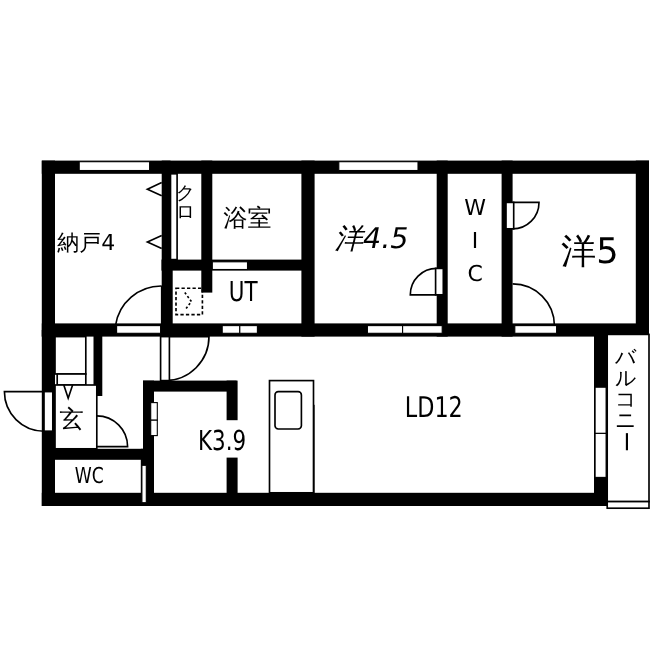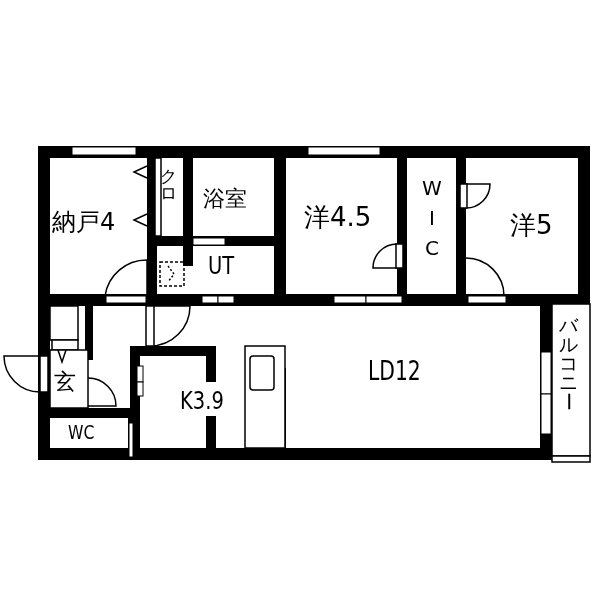--- a/index.html
+++ b/index.html
@@ -120,34 +120,34 @@
       <rect x="245" y="346" width="40" height="102"></rect>
       <rect x="250" y="356" width="24" height="34" rx="3"></rect>
     </g>
 
     <g stroke="#000" stroke-width="1.5" fill="#fff">
       <rect x="552" y="304" width="38" height="152"></rect>
       <rect x="552" y="456" width="38" height="6"></rect>
     </g>
   </svg>
 
-  <div class="lbl" style="left:52px;top:210px;font-size:24px;">納戸4</div>
+  <div class="lbl" style="left:52px;top:210px;font-size:20px;">納戸4</div>
   <div class="lbl vert" style="left:160px;top:168px;font-size:17px;">
     <span>ク</span>
     <span>ロ</span>
   </div>
   <div class="lbl" style="left:203px;top:188px;font-size:22px;">浴室</div>
   <div class="lbl lbl-narrow" style="left:208px;top:253px;font-size:25px;">UT</div>
-  <div class="lbl" style="left:304px;top:204px;font-size:26px;">洋4.5</div>
+  <div class="lbl" style="left:304px;top:204px;font-size:26px;font-style:italic;">洋4.5</div>
   <div class="lbl vert" style="left:422px;top:178px;font-size:20px;">
     <span>W</span>
     <span style="margin-top:10px;">I</span>
     <span style="margin-top:10px;">C</span>
   </div>
-  <div class="lbl" style="left:510px;top:212px;font-size:26px;">洋5</div>
+  <div class="lbl" style="left:510px;top:212px;font-size:32px;">洋5</div>
   <div class="lbl lbl-narrow" style="left:368px;top:358px;font-size:26px;">LD12</div>
   <div class="lbl lbl-narrow" style="left:180px;top:388px;font-size:25px;">K3.9</div>
   <div class="lbl" style="left:54px;top:371px;font-size:22px;">玄</div>
   <div class="lbl lbl-narrow" style="left:68px;top:422px;font-size:20px;">WC</div>
   <div class="lbl vert" style="left:559px;top:316px;font-size:19px;">
     <span>バ</span>
     <span>ル</span>
     <span>コ</span>
     <span>ニ</span>
     <span style="transform:rotate(90deg);">ー</span>

